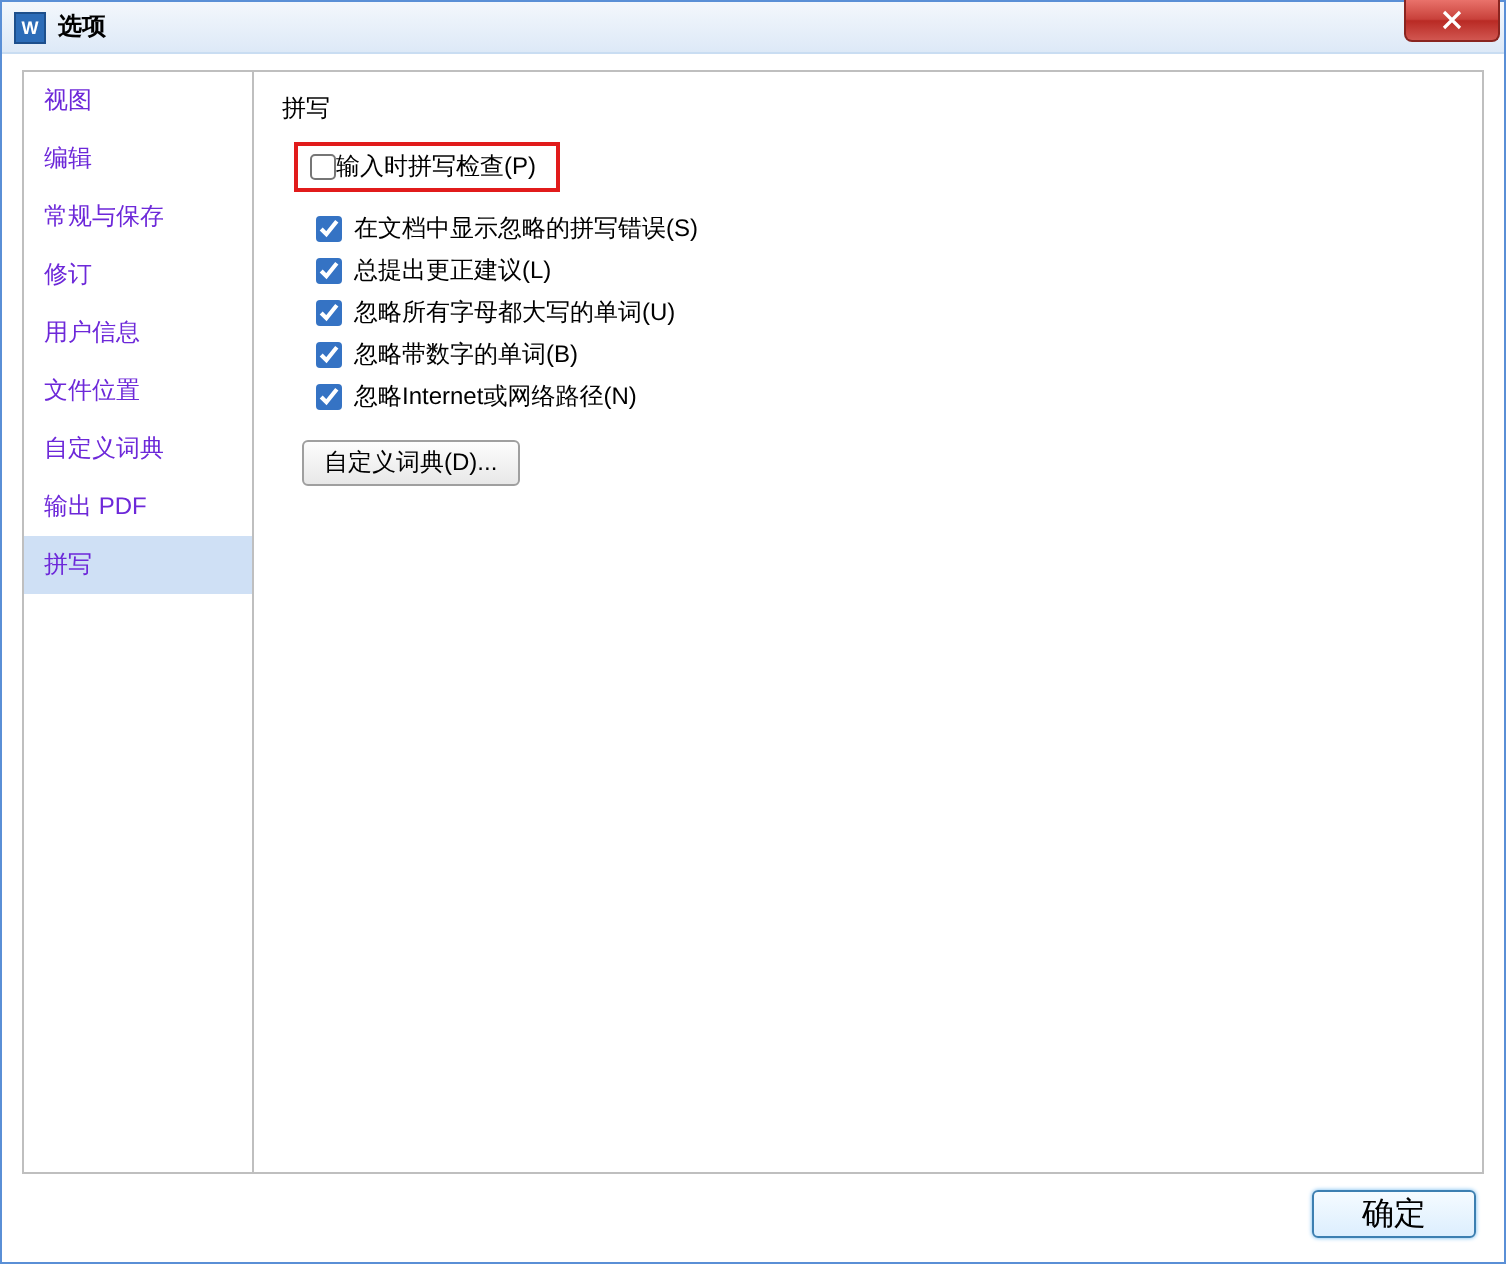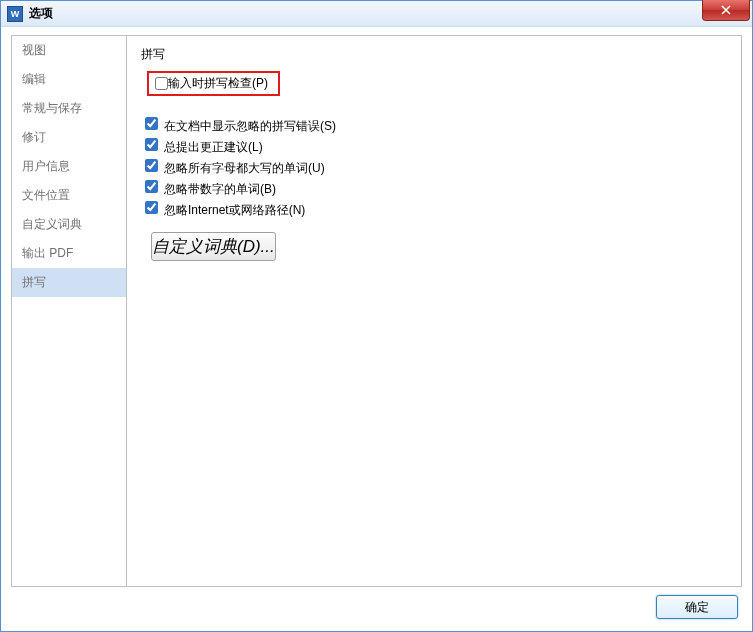--- a/index.html
+++ b/index.html
@@ -74,88 +74,87 @@
   .sidebar {
     width: 116px;
     border: 1px solid #bfbfbf;
     background: #fff;
     overflow: hidden;
     display: flex;
     flex-direction: column;
   }
   .sidebar-item {
     padding: 6px 10px;
-    color: #737373;
+    color: #6d28d9;
     cursor: pointer;
   }
   .sidebar-item.selected {
     background: #cfe0f5;
   }
 
   .main-panel {
     flex: 1;
     border: 1px solid #bfbfbf;
     border-left: none;
     background: #fff;
     padding: 10px 14px;
     overflow: auto;
   }
   .section-title {
     margin-bottom: 8px;
   }
 
   .opt-row {
     display: flex;
-    align-items: flex-start;
-    margin: 3px 0 3px 4px;
+    align-items: center;
+    margin: 3px 0 3px 17px;
     line-height: 18px;
   }
   .opt-row input[type=checkbox]{
     width:13px;height:13px;margin-right:6px;
     accent-color:#3573c4;
   }
   .opt-label { color:#000; }
 
   .redbox {
     border: 2px solid #e11b1b;
     padding: 2px 10px 2px 6px;
     display: inline-flex;
     align-items: center;
     margin-left: 6px;
-    margin-bottom: 18px;
+    margin-bottom: 6px;
   }
 
   .custom-dict-btn {
     margin: 10px 0 0 10px;
-    padding: 2px 0;
+    padding: 2px 10px;
     background: linear-gradient(#fdfdfd,#e8e8e8);
     border: 1px solid #9f9f9f;
     border-radius: 3px;
     cursor: pointer;
     font-family: inherit;
-    font-size: 17px;
-    font-style: italic;
+    font-size: 12px;
   }
 
   .footer {
     height: 40px;
     display: flex;
     justify-content: flex-end;
     align-items: center;
     gap: 10px;
     padding: 0 14px 8px 0;
   }
   .footer button {
     width: 82px;
     height: 24px;
     border: 1px solid #8a8a8a;
     border-radius: 3px;
     background: linear-gradient(#fdfdfd,#e6e6e6);
     font-family: inherit;
-    font-size: 12px;
+    font-size: 16px;
     cursor: pointer;
   }
   .footer button.primary {
     border: 1px solid #3c7fb1;
     box-shadow: 0 0 2px #6bb6ef;
     background: linear-gradient(#f5fbff,#dceefe);
   }
 </style>
 </head>
 <body>

